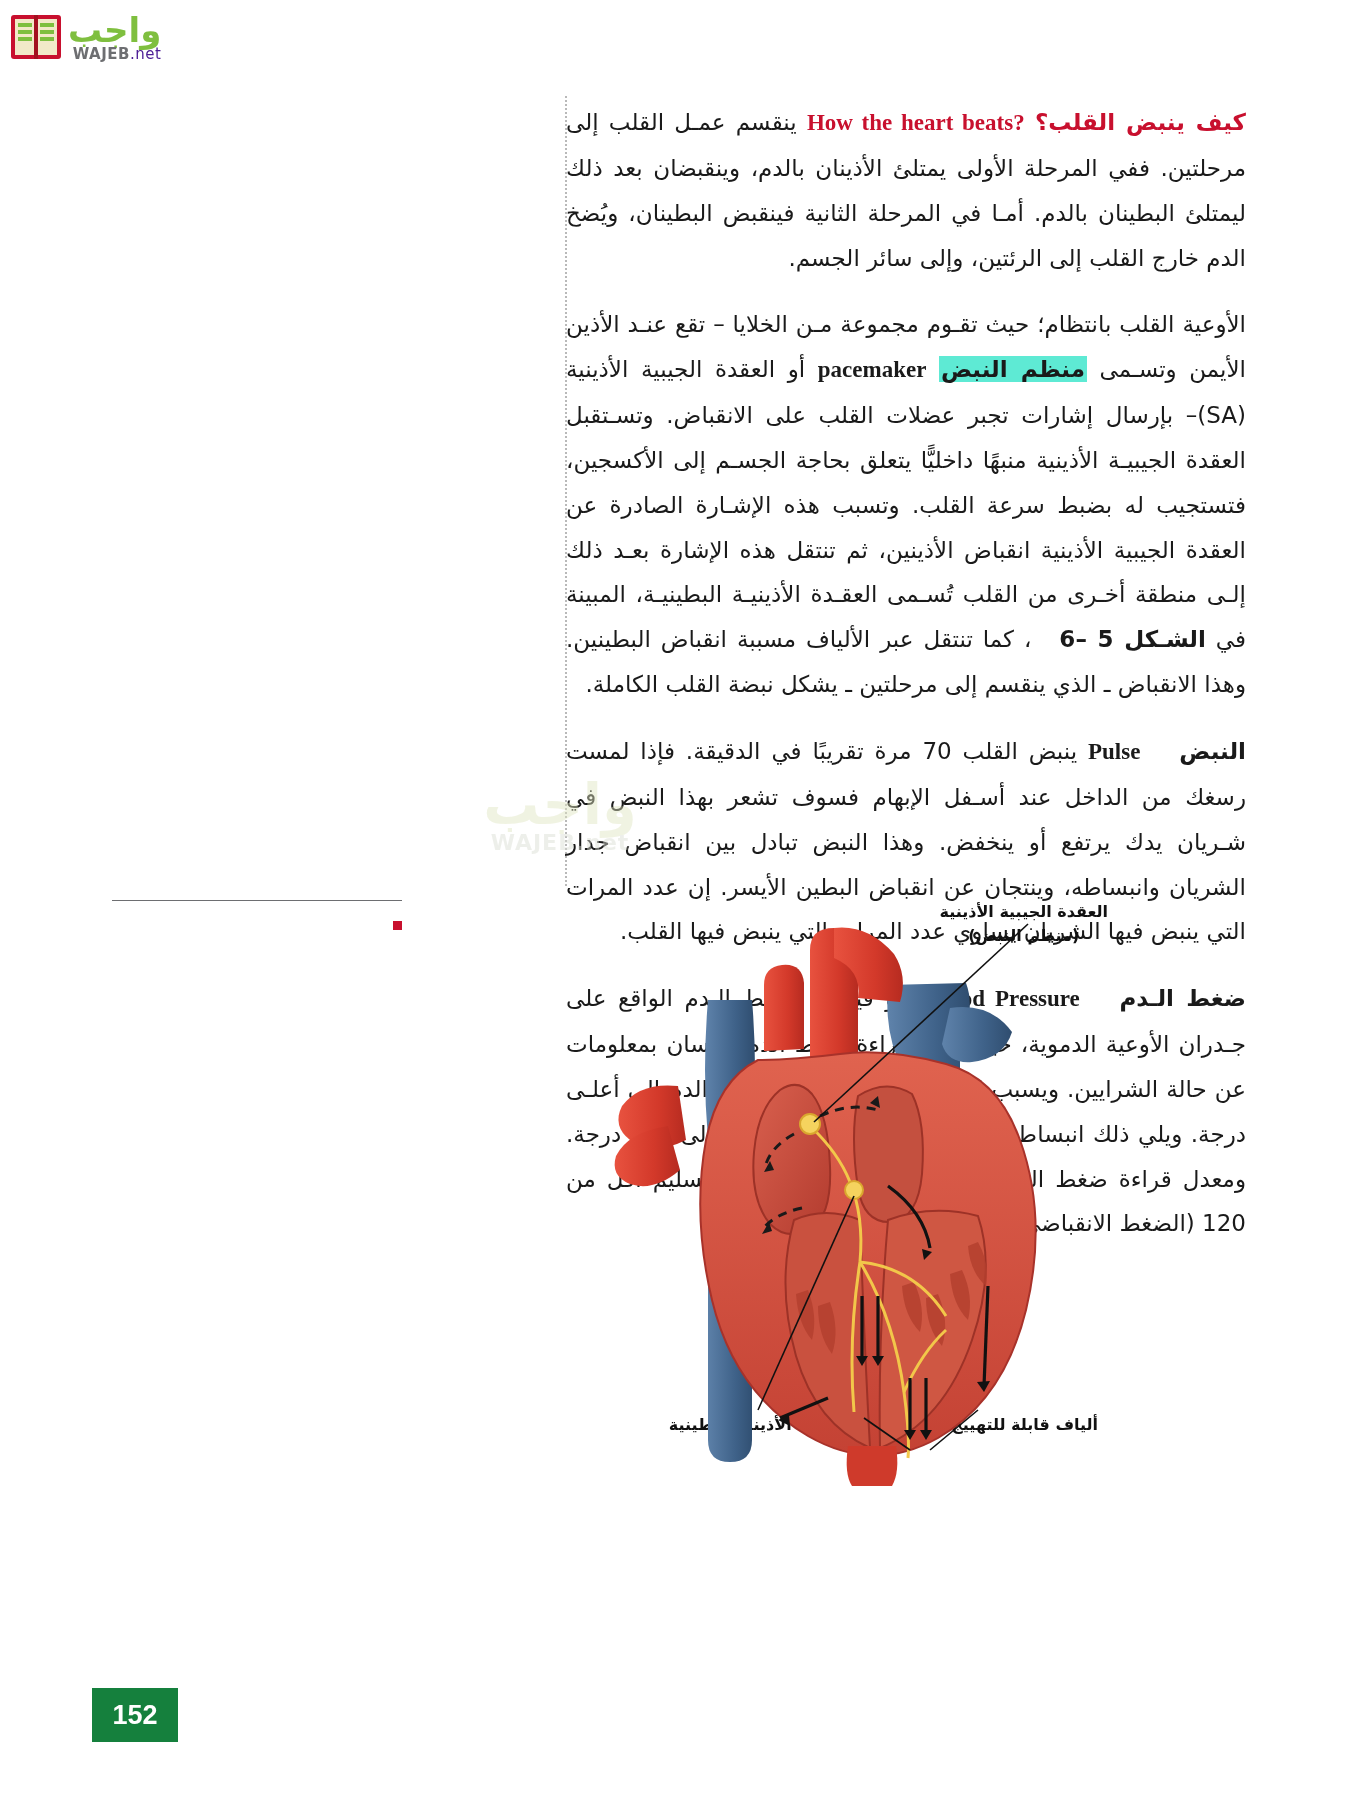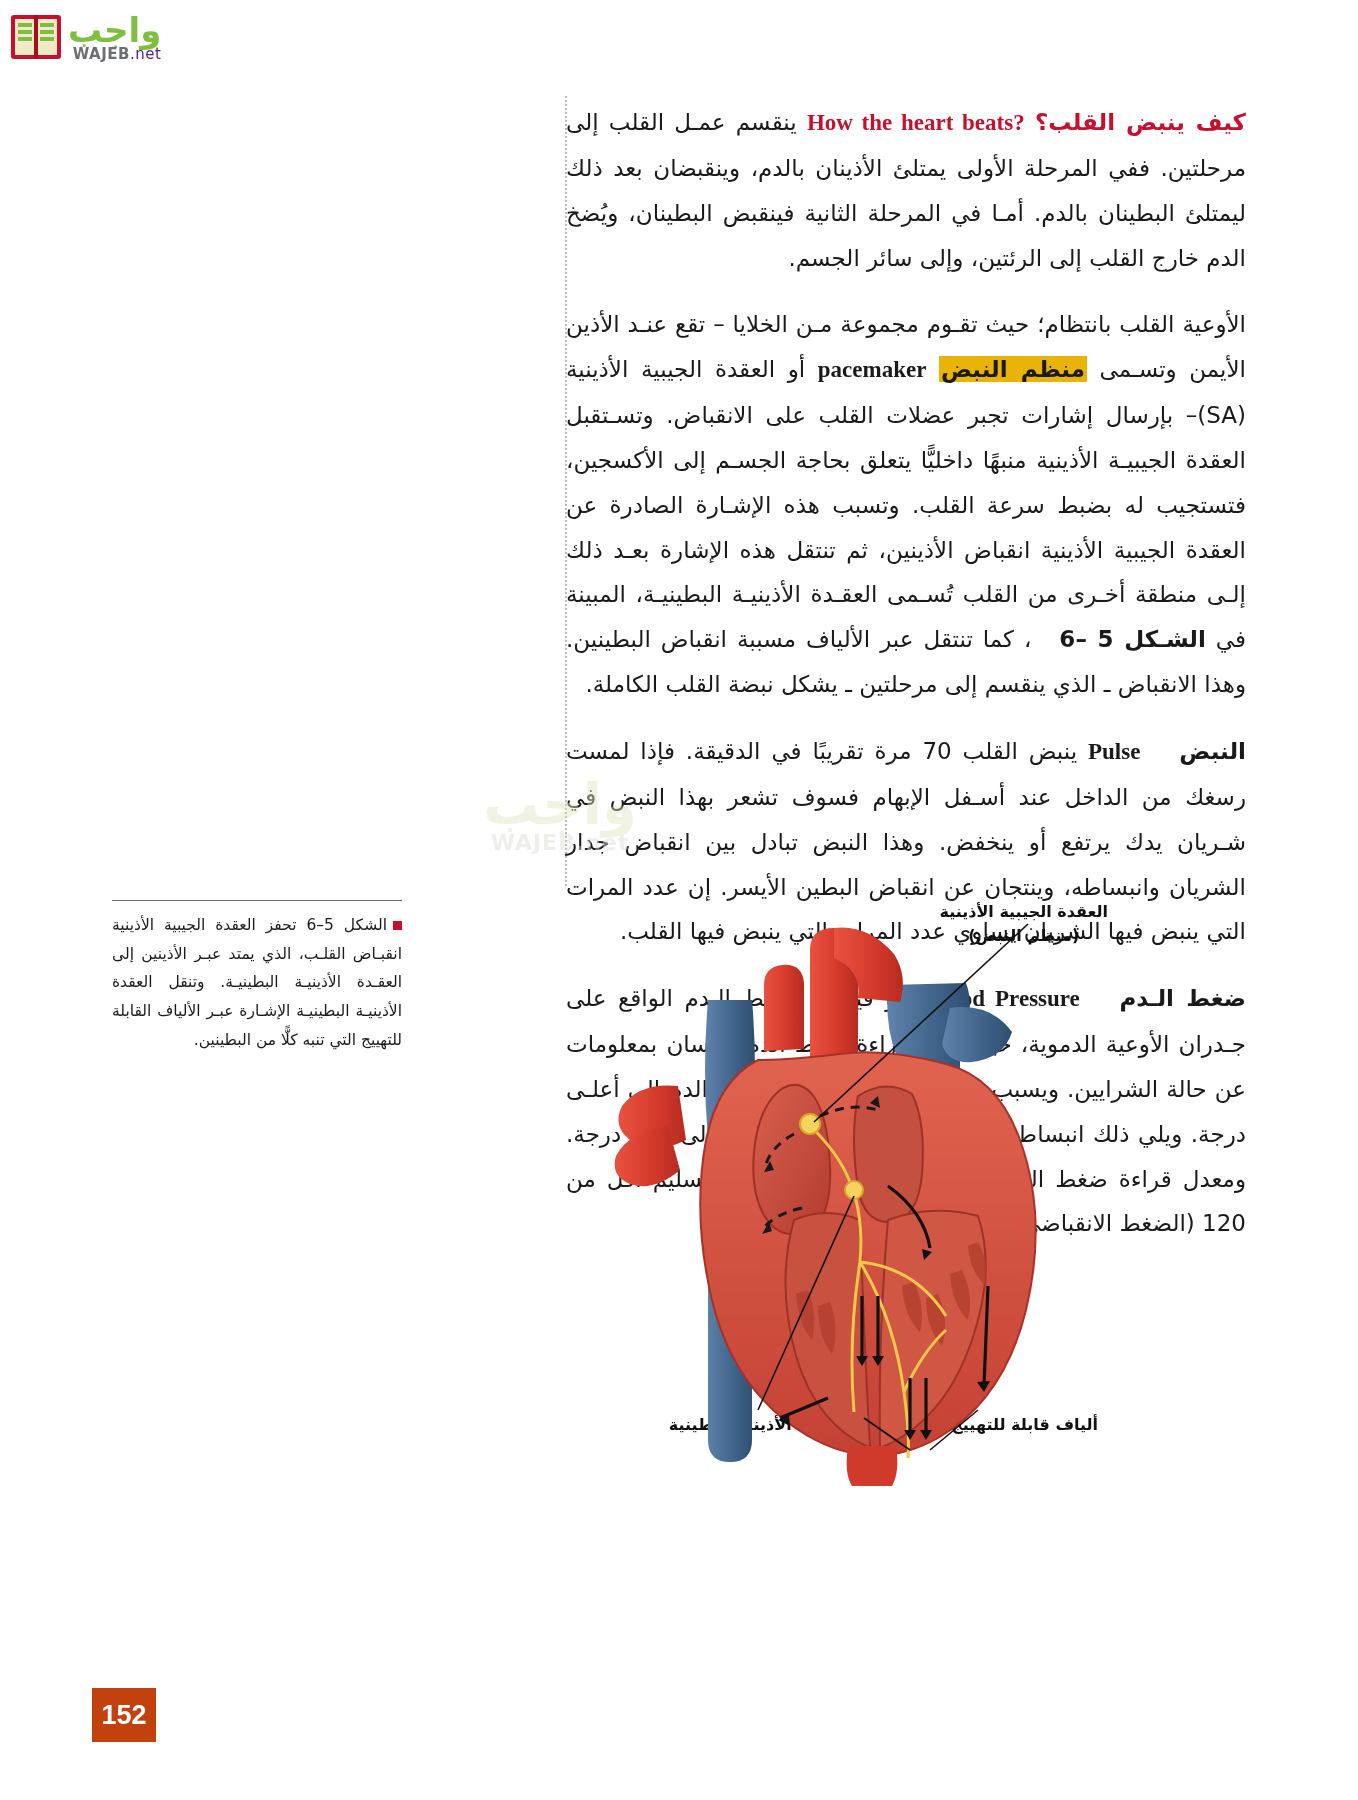--- a/index.html
+++ b/index.html
@@ -69,21 +69,21 @@
     color: #c8102e;
     font-weight: bold;
   }
   .en-bold {
     font-family: "Liberation Serif", serif;
     font-weight: bold;
     direction: ltr;
     unicode-bidi: isolate;
   }
   .hl {
-    background: #eab308;
+    background: #5eead4;
     padding: 0 2px;
     font-weight: bold;
   }
   .b { font-weight: bold; margin-left: 28px; }
 
   
   .dotted-rule {
     position: absolute;
     top: 96px;
     left: 565px;
@@ -162,23 +162,23 @@
   }
   .lbl-sa   { top: 10px;  right: 10px; text-align: center; }
   .lbl-av   { top: 523px; right: 270px; }
   .lbl-fib  { top: 523px; right: 20px; }
 
   
   .page-num {
     position: absolute;
     bottom: 58px;
     left: 92px;
-    width: 64px;
+    width: 86px;
     height: 54px;
-    background: #c2410c;
+    background: #15803d;
     color: #fff;
     font-size: 27px;
     font-weight: bold;
     display: flex;
     align-items: center;
     justify-content: center;
     font-family: "Liberation Sans", sans-serif;
   }
 </style>
 </head>
@@ -233,21 +233,21 @@
 
 </div>
 
 <div class="wm-center">
   <div class="wm-ar">واجب</div>
   <div class="wm-en">WAJEB.net</div>
 </div>
 
 <div class="caption-block">
   <div class="caption-rule"></div>
-  <span class="caption-bullet"></span><span>الشكل 5–6 تحفز العقدة الجيبية الأذينية انقبـاض القلـب، الذي يمتد عبـر الأذينين إلى العقـدة الأذينيـة البطينيـة. وتنقل العقدة الأذينيـة البطينيـة الإشـارة عبـر الألياف القابلة للتهييج التي تنبه كلًّا من البطينين.</span>
+  <span class="caption-bullet"></span>
 </div>
 
 <div class="figure">
 
   <div class="fig-label lbl-sa">
     <div>العقدة الجيبية الأذينية</div>
     <div>(منظم النبض)</div>
   </div>
   <div class="fig-label lbl-av">العقدة الأذينية البطينية</div>
   <div class="fig-label lbl-fib">ألياف قابلة للتهييج</div>

